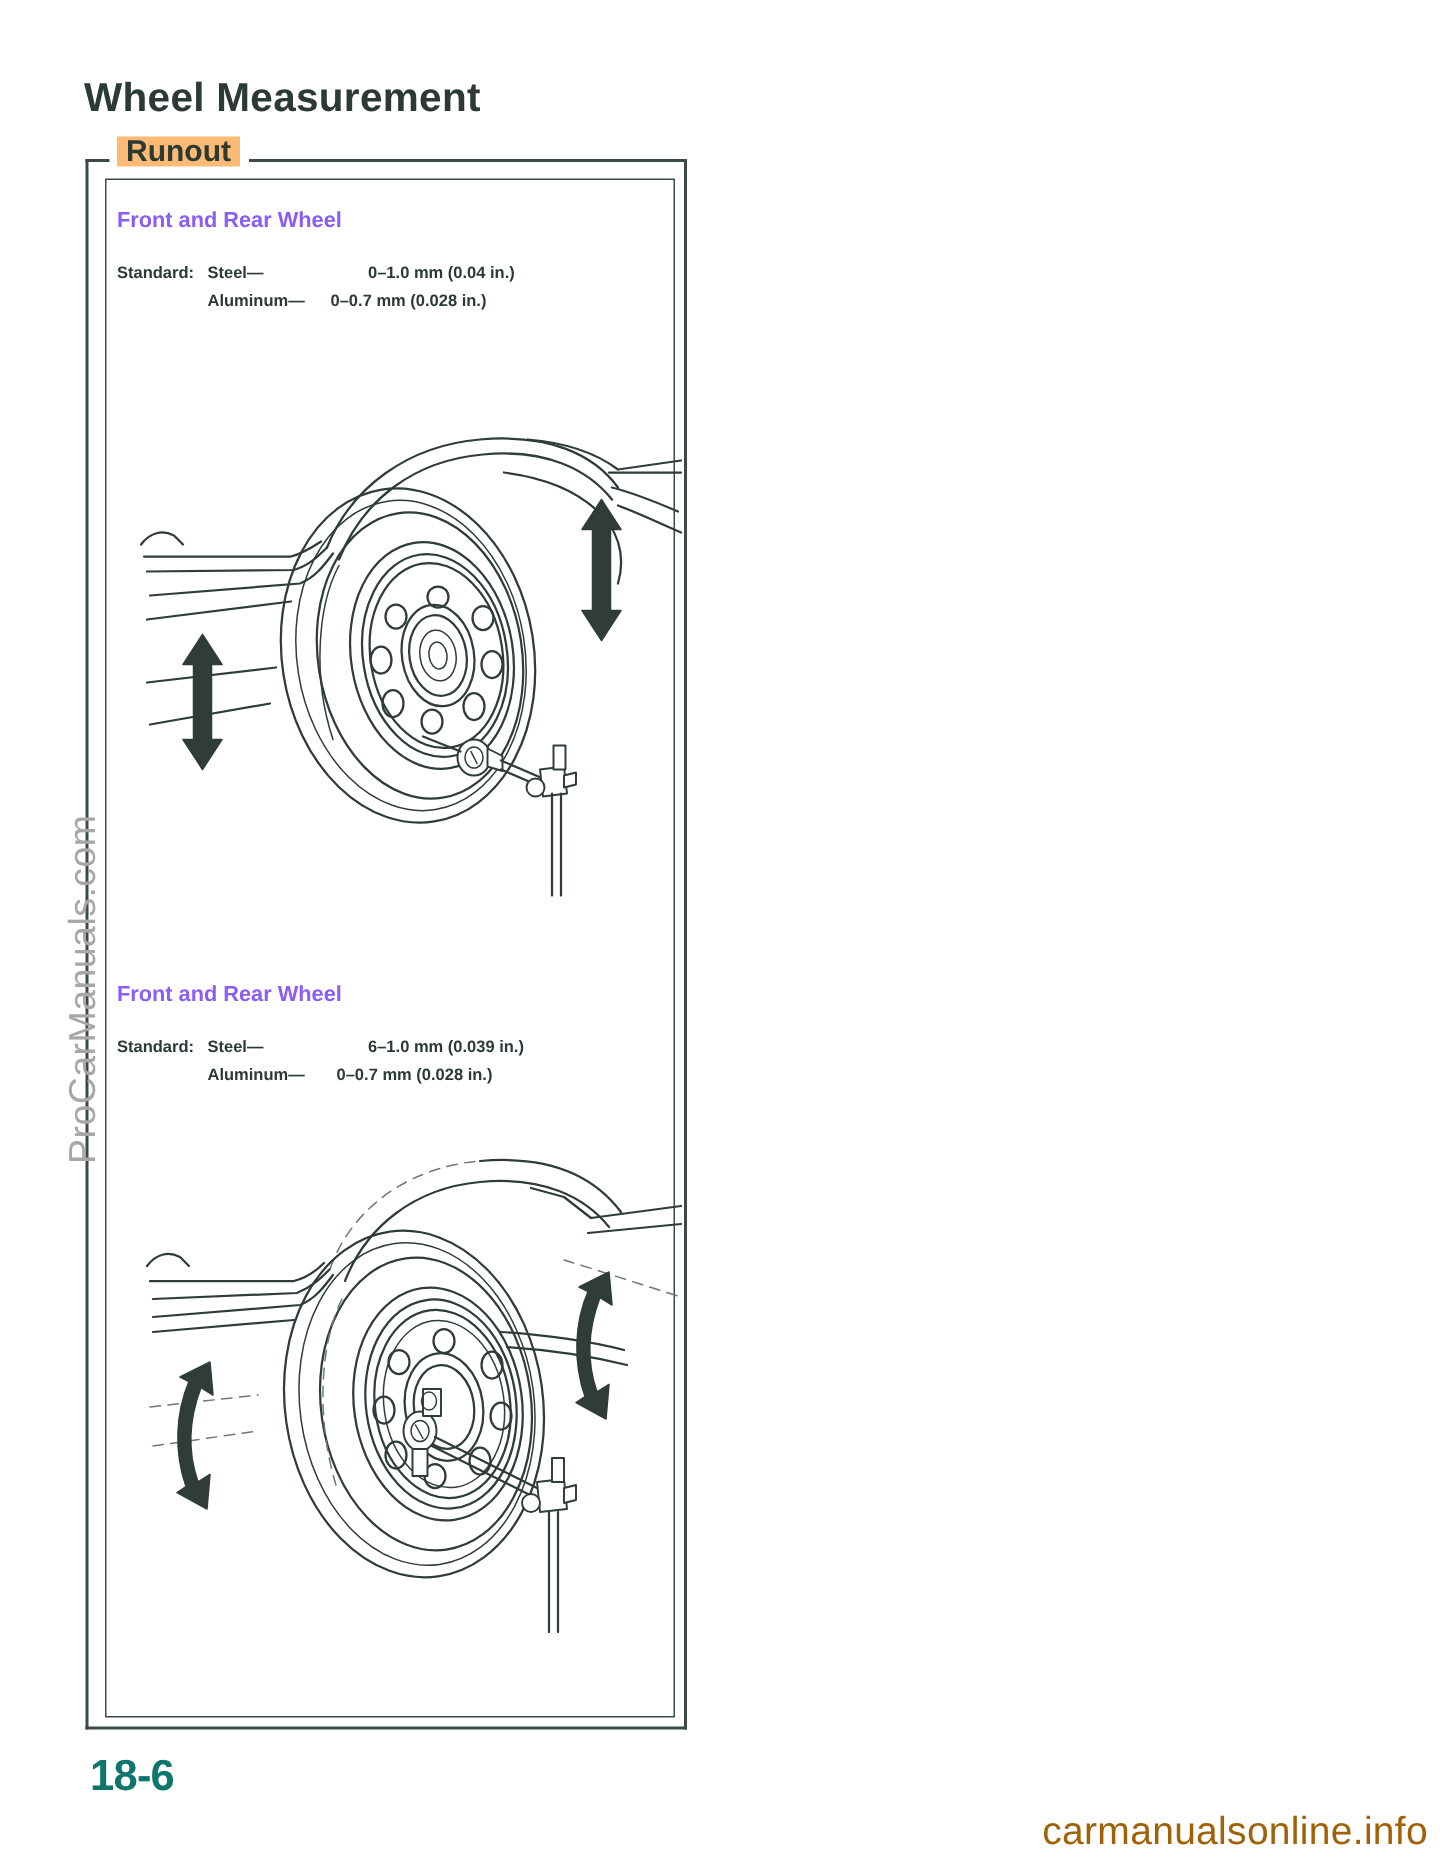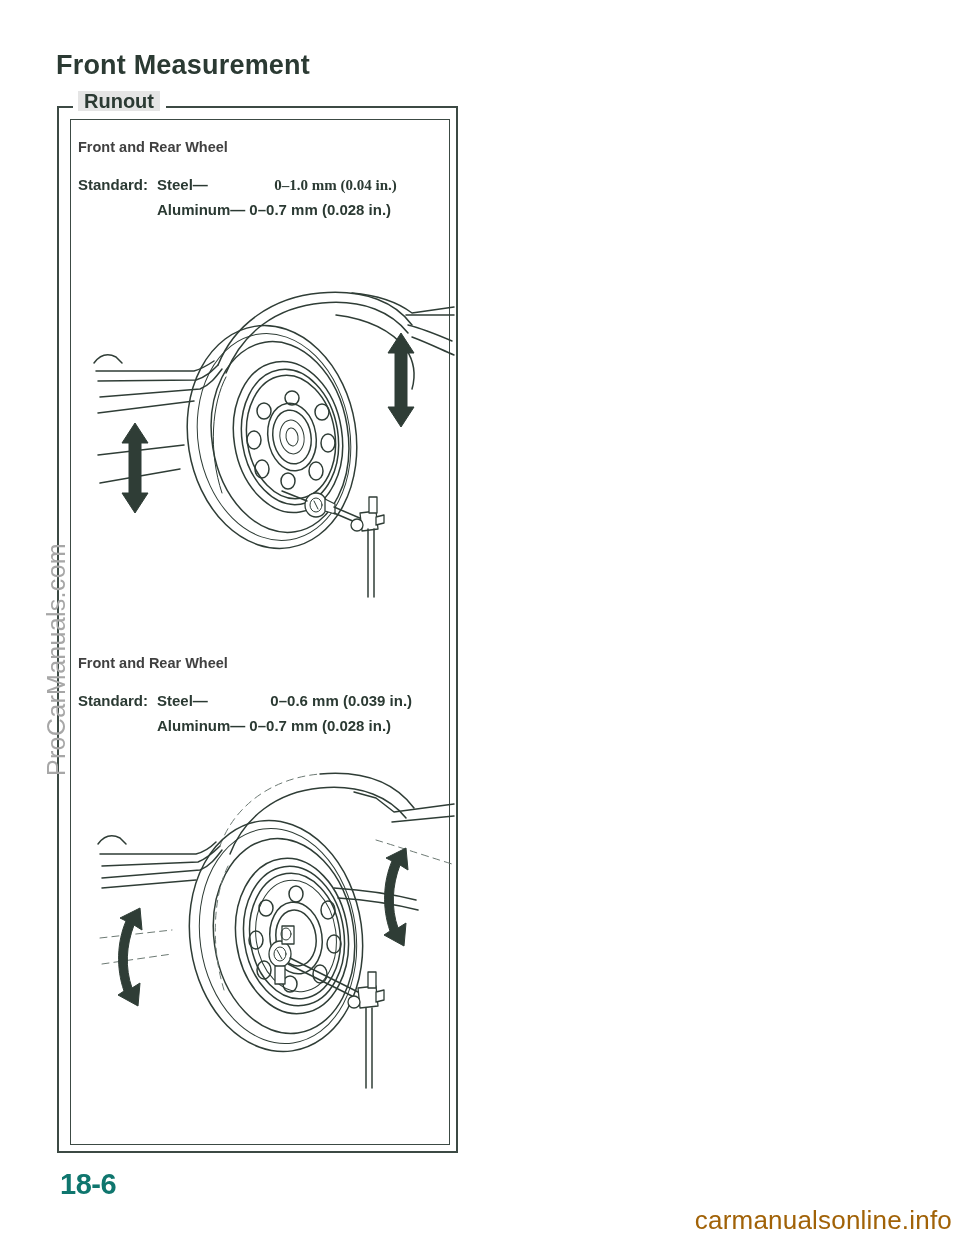--- a/index.html
+++ b/index.html
@@ -66,21 +66,21 @@
     right: 0; height: 2px;
     background: #3c4a44;
   }
   .section-label {
     position: absolute;
     left: 21px;
     top: -15px;
     font-size: 20px;
     font-weight: bold;
     line-height: 1;
-    background: #e5e5e5;
+    background: #fdba74;
     padding: 0 6px;
     color: #2b3a33;
     white-space: nowrap;
   }
 
   
   .inner-panel {
     position: absolute;
     left: 70px;
     top: 119px;
@@ -92,41 +92,41 @@
 
   
   .spec-block { position: absolute; }
   .spec-block.axial  { left: 78px; top: 138px; }
   .spec-block.radial { left: 78px; top: 654px; }
 
   .spec-heading {
     font-size: 14.5px;
     font-weight: bold;
     line-height: 1.33;
-    color: #404040;
+    color: #8b5cf6;
     white-space: nowrap;
   }
   .spec-table {
     margin-top: 17px;
-    font-size: 15px;
+    font-size: 11px;
     font-weight: bold;
     color: #2b3a33;
     border-collapse: collapse;
     white-space: nowrap;
   }
   .spec-table td {
     padding: 0 0 2px 0;
     vertical-align: top;
     line-height: 1.5;
   }
   .col-label    { padding-right: 9px !important; }
   .col-material { padding-right: 4px !important; }
   .col-value    { }
   .axial  .col-material { min-width: 78px; }
-  .axial  .val-steel    { padding-left: 25px; font-family: Liberation Serif, serif; }
+  .axial  .val-steel    { padding-left: 25px; }
   .radial .col-material { min-width: 82px; }
   .radial .val-steel    { padding-left: 21px; }
 
   
   .figure { position: absolute; }
   .figure.fig-axial  { left: 76px; top: 285px;  width: 380px; height: 330px; }
   .figure.fig-radial { left: 76px; top: 768px;  width: 380px; height: 345px; }
   .figure svg { display: block; width: 100%; height: 100%; }
 
   .ln   { fill: none; stroke: #2f3d36; stroke-width: 1.5; stroke-linecap: round; stroke-linejoin: round; }
@@ -166,21 +166,21 @@
     top: 1205px;
     font-size: 26px;
     color: #a16207;
     letter-spacing: 0.2px;
     white-space: nowrap;
   }
 </style>
 </head>
 <body>
 
-<div class="page-title">Front Measurement</div>
+<div class="page-title">Wheel Measurement</div>
 
 <div class="section-frame">
   <div class="frame-line-top-stub"></div>
   <div class="frame-line-top-rule"></div>
   <div class="frame-line-left"></div>
   <div class="frame-line-right"></div>
   <div class="frame-line-bottom"></div>
   <div class="section-label">Runout</div>
 </div>
 
@@ -281,21 +281,21 @@
 
 <div class="spec-block radial">
   <div class="spec-heading">
     <div>Front and Rear Wheel</div>
   </div>
   <table class="spec-table">
     <tbody>
         <tr>
       <td class="col-label">Standard:</td>
       <td class="col-material">Steel—</td>
-      <td class="col-value val-steel">0–0.6 mm (0.039 in.)</td>
+      <td class="col-value val-steel">6–1.0 mm (0.039 in.)</td>
     </tr>
     <tr>
       <td class="col-label"></td>
       <td class="col-material">Aluminum—</td>
       <td class="col-value">0–0.7 mm (0.028 in.)</td>
     </tr>
   </tbody>
     </table>
 </div>
 

